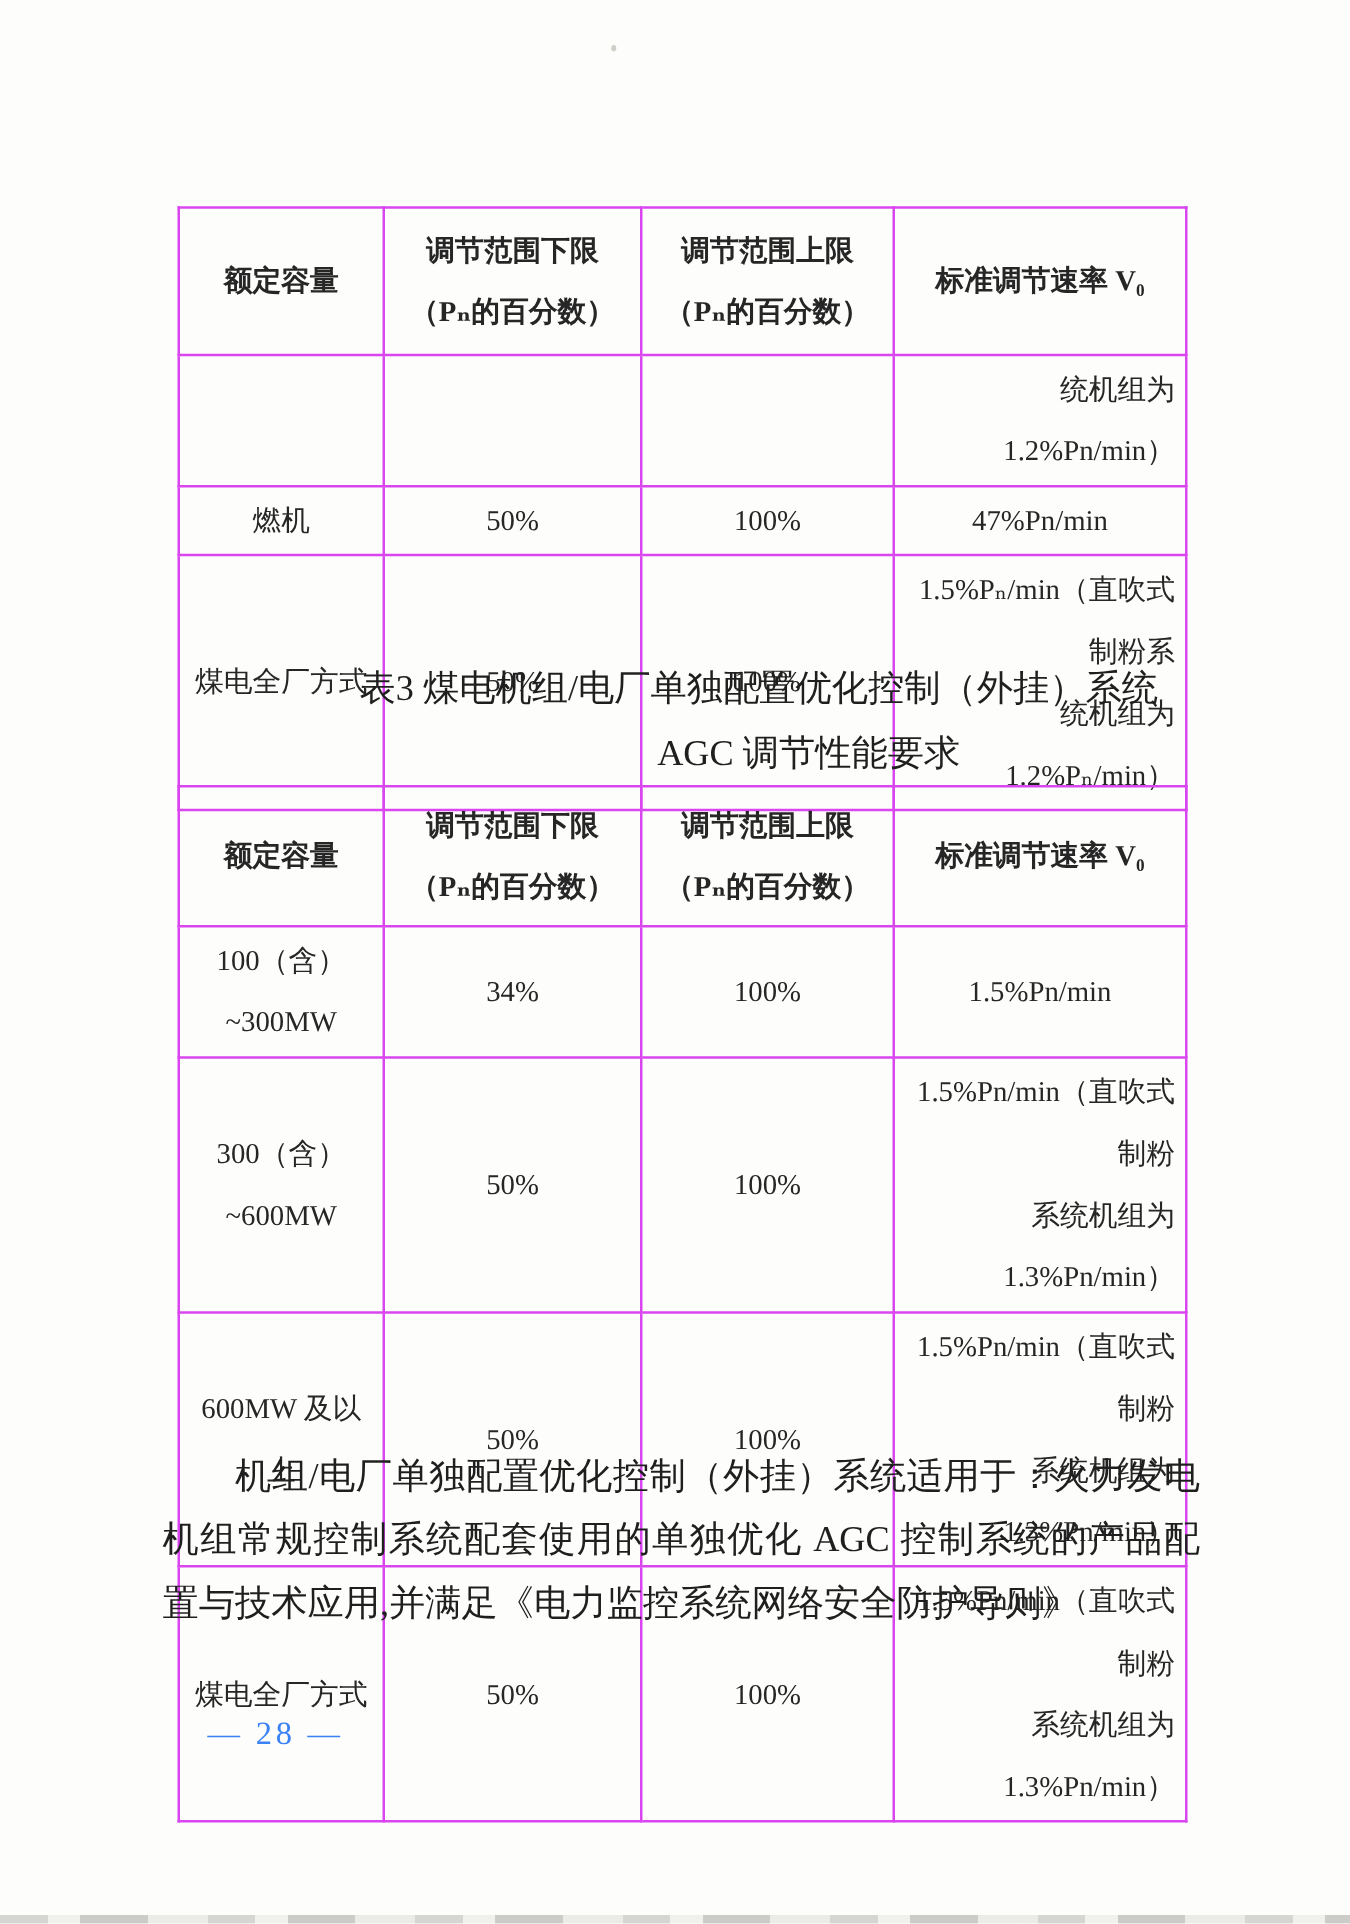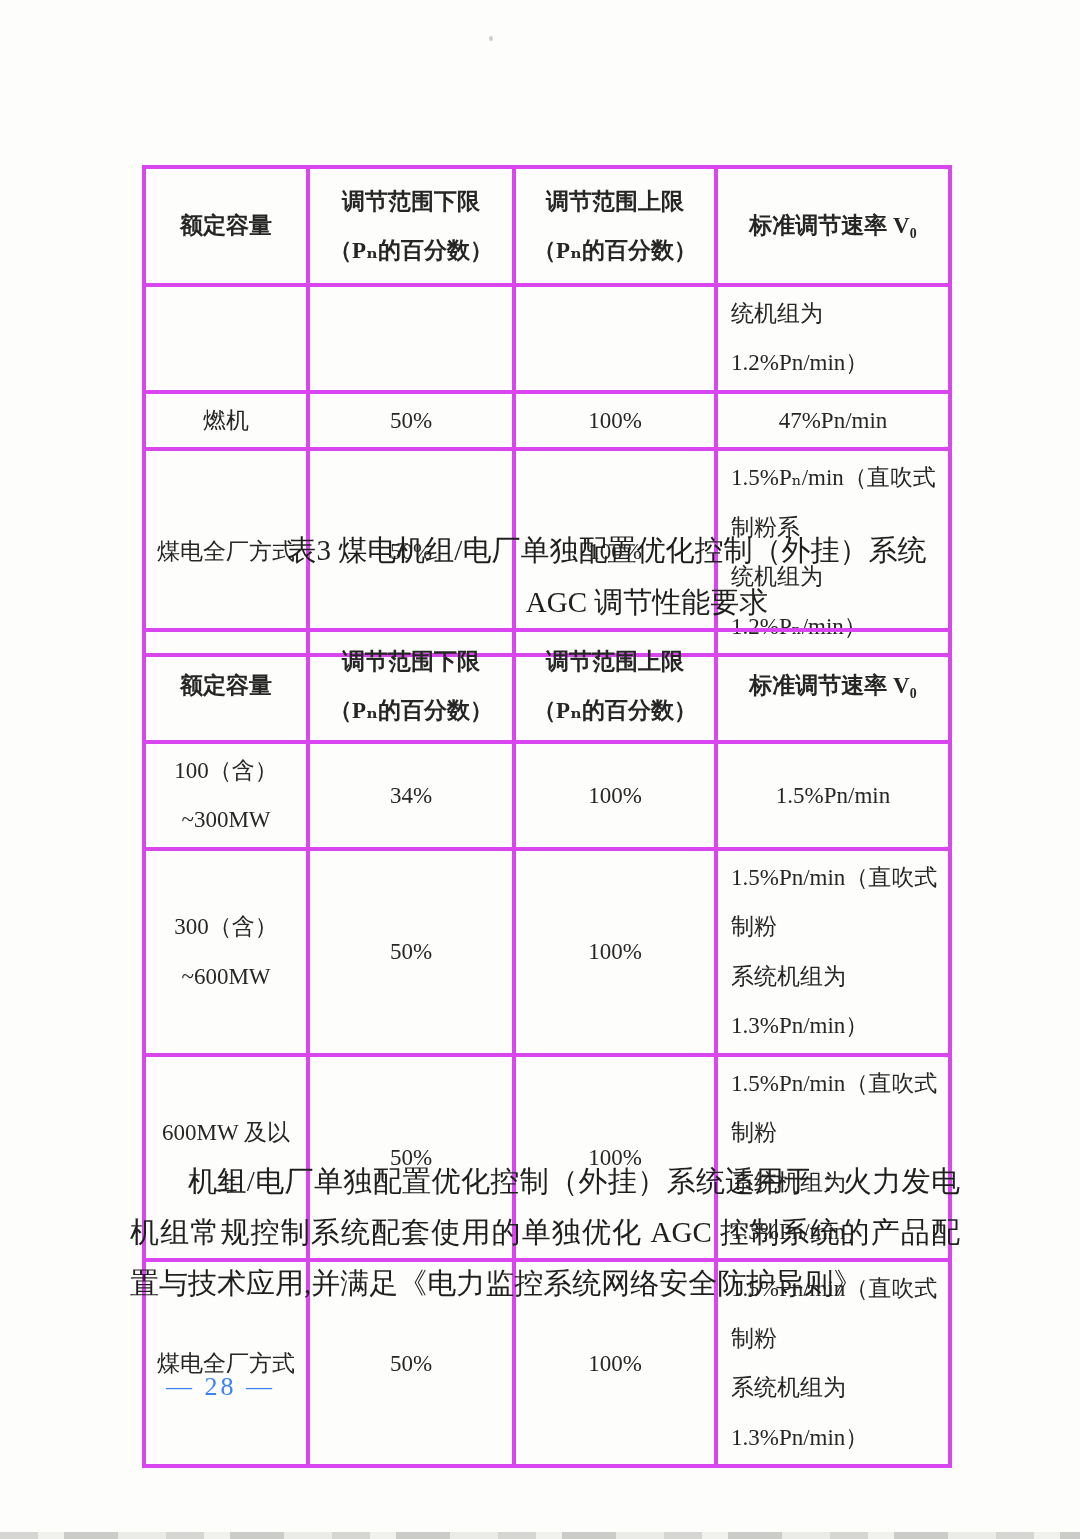--- a/index.html
+++ b/index.html
@@ -15,29 +15,29 @@
     position:absolute; left:489px; top:36px;
     width:4px; height:5px; background:#cfcfc9; border-radius:50%;
   }
   table.doc-table {
     position:absolute; left:142px; width:806px;
     border-collapse:collapse; table-layout:fixed;
   }
   table.t1 { top:165px; }
   table.t2 { top:628px; }
   .doc-table td {
-    border:4px solid #d946ef;
+    border:2px solid #d946ef;
     text-align:center; vertical-align:middle;
     font-size:23px; line-height:2.15;
     white-space:pre-line;
     padding:2px 6px;
     color:#262626;
   }
   .doc-table tr.hdr td { font-weight:bold; }
-  .doc-table td.cl { text-align:left; padding-left:13px; padding-right:8px; }
+  .doc-table td.cl { text-align:right; padding-left:13px; padding-right:8px; }
   .table-title {
     position:absolute; left:142px; width:930px;
     text-align:center; font-weight:normal; font-size:29px; color:#1f1f1f;
   }
   .title-line1 { top:531px; }
   .title-line2 { top:583px;margin-left:40px; }
   .para {
     position:absolute; left:130px; top:1156px; width:830px;
     font-size:29px; line-height:51px; color:#1f1f1f;
   }

